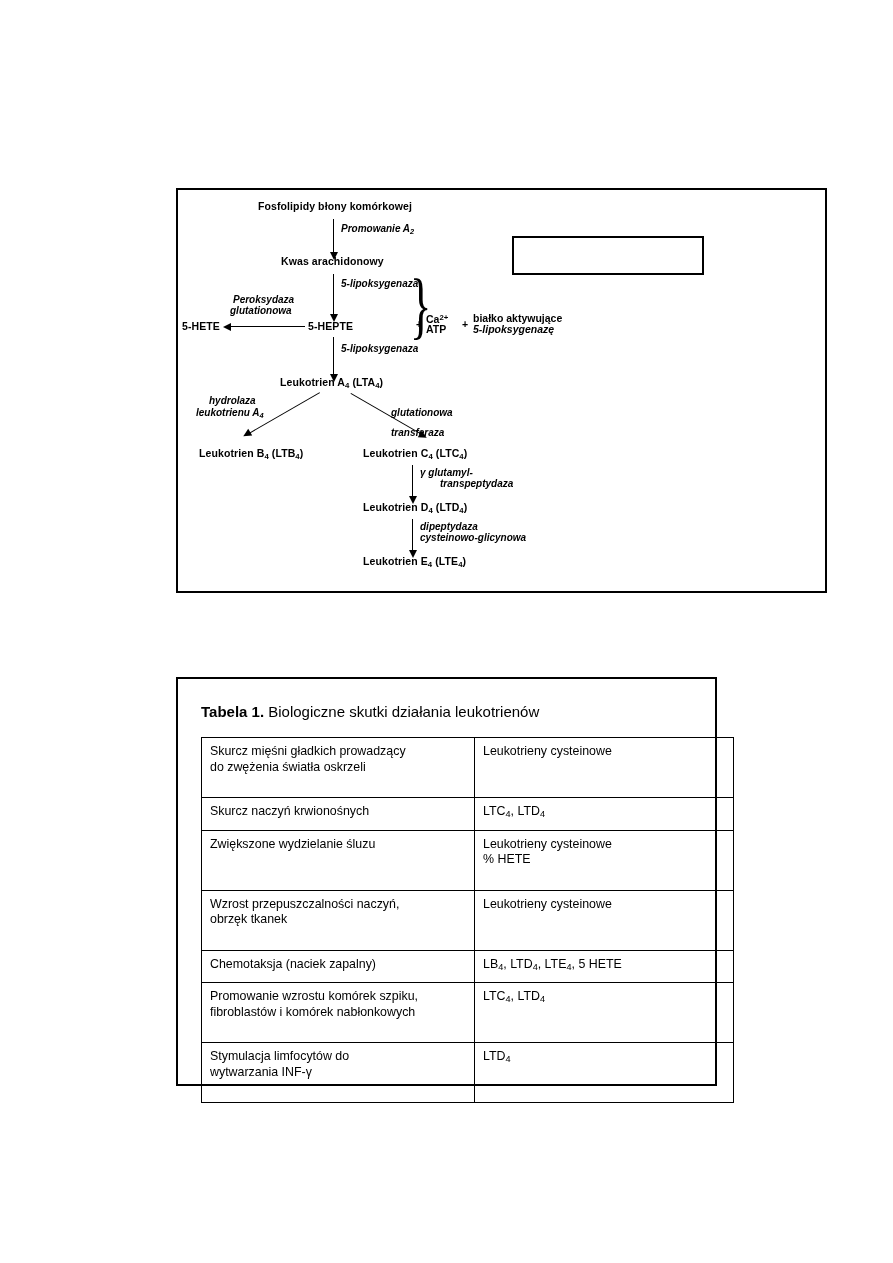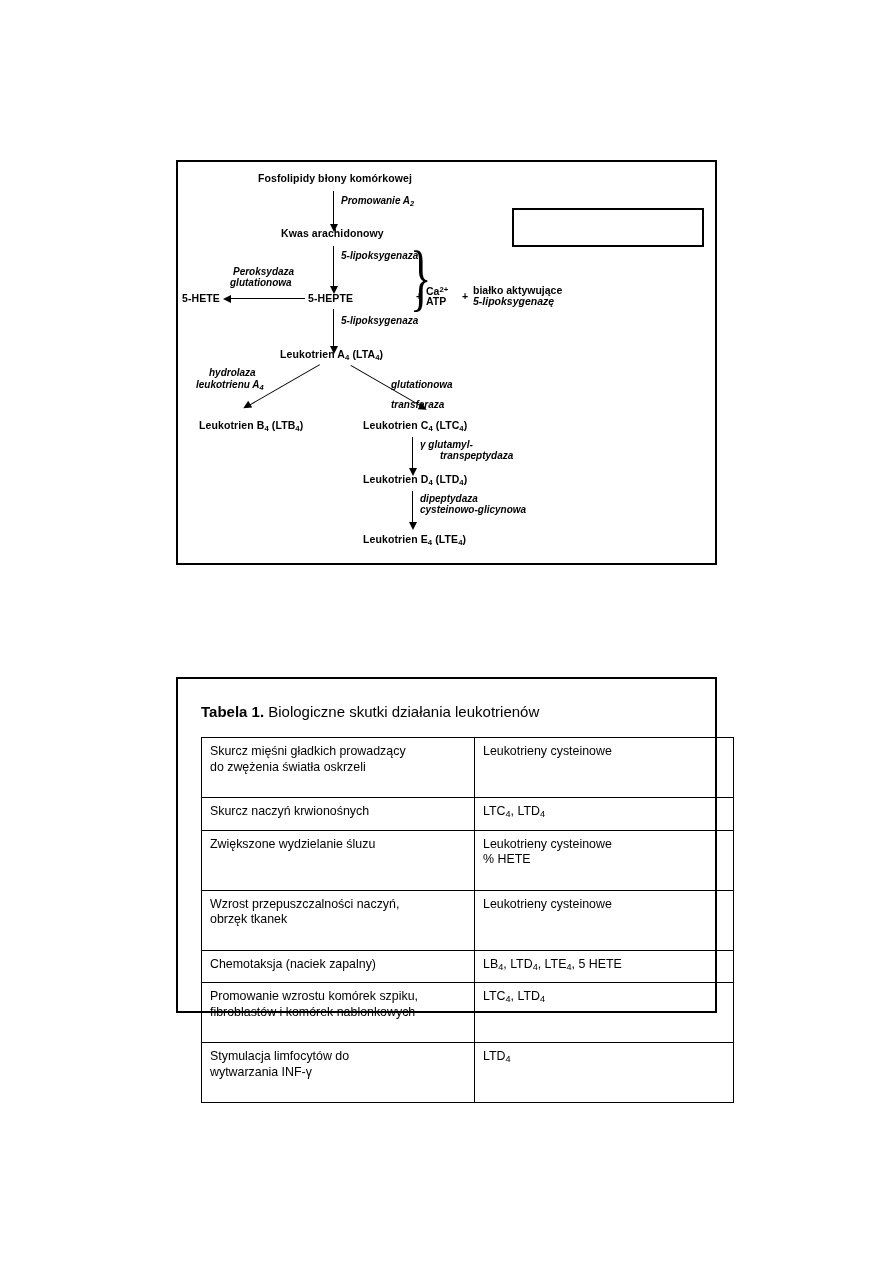--- a/index.html
+++ b/index.html
@@ -13,22 +13,22 @@
     position: relative;
     font-family: "Liberation Sans", sans-serif;
     color: #000000;
     overflow: hidden;
   }
 
   
   #pathway-figure {
     position: absolute;
     left: 176px;
-    top: 160px;
-    width: 541px;
+    top: 188px;
+    width: 651px;
     height: 405px;
     border: 2px solid #000;
     box-sizing: border-box;
     background: #fff;
   }
   .node {
     position: absolute;
     font-size: 10.5px;
     font-weight: bold;
     letter-spacing: .1px;
@@ -119,21 +119,21 @@
     transform: scaleX(.6);
     transform-origin: left center;
   }
 
   
   #table-figure {
     position: absolute;
     left: 176px;
     top: 677px;
     width: 541px;
-    height: 336px;
+    height: 409px;
     border: 2px solid #000;
     box-sizing: border-box;
     background: #fff;
   }
   #table-title {
     position: absolute;
     left: 23px;
     top: 24px;
     font-size: 15px;
     white-space: nowrap;
@@ -230,21 +230,21 @@
   <div class="enz" style="left:242px; top:288px;margin-left:20px;">transpeptydaza</div>
 
   <div class="node" style="left:185px; top:311px;">
     <span>Leukotrien D</span><sub>4</sub><span> (LTD</span><sub>4</sub><span>)</span>
   </div>
 
   <div class="varrow" style="left:234px; top:329px; height:32px;"></div>
   <div class="enz" style="left:242px; top:331px;">dipeptydaza</div>
   <div class="enz" style="left:242px; top:342px;">cysteinowo-glicynowa</div>
 
-  <div class="node" style="left:185px; top:365px;margin-top:6px;">
+  <div class="node" style="left:185px; top:365px;">
     <span>Leukotrien E</span><sub>4</sub><span> (LTE</span><sub>4</sub><span>)</span>
   </div>
 </div>
 
 <div id="table-figure">
 
   <div id="table-title">
     <span class="bold">Tabela 1.</span><span> Biologiczne skutki działania leukotrienów</span>
   </div>
 

